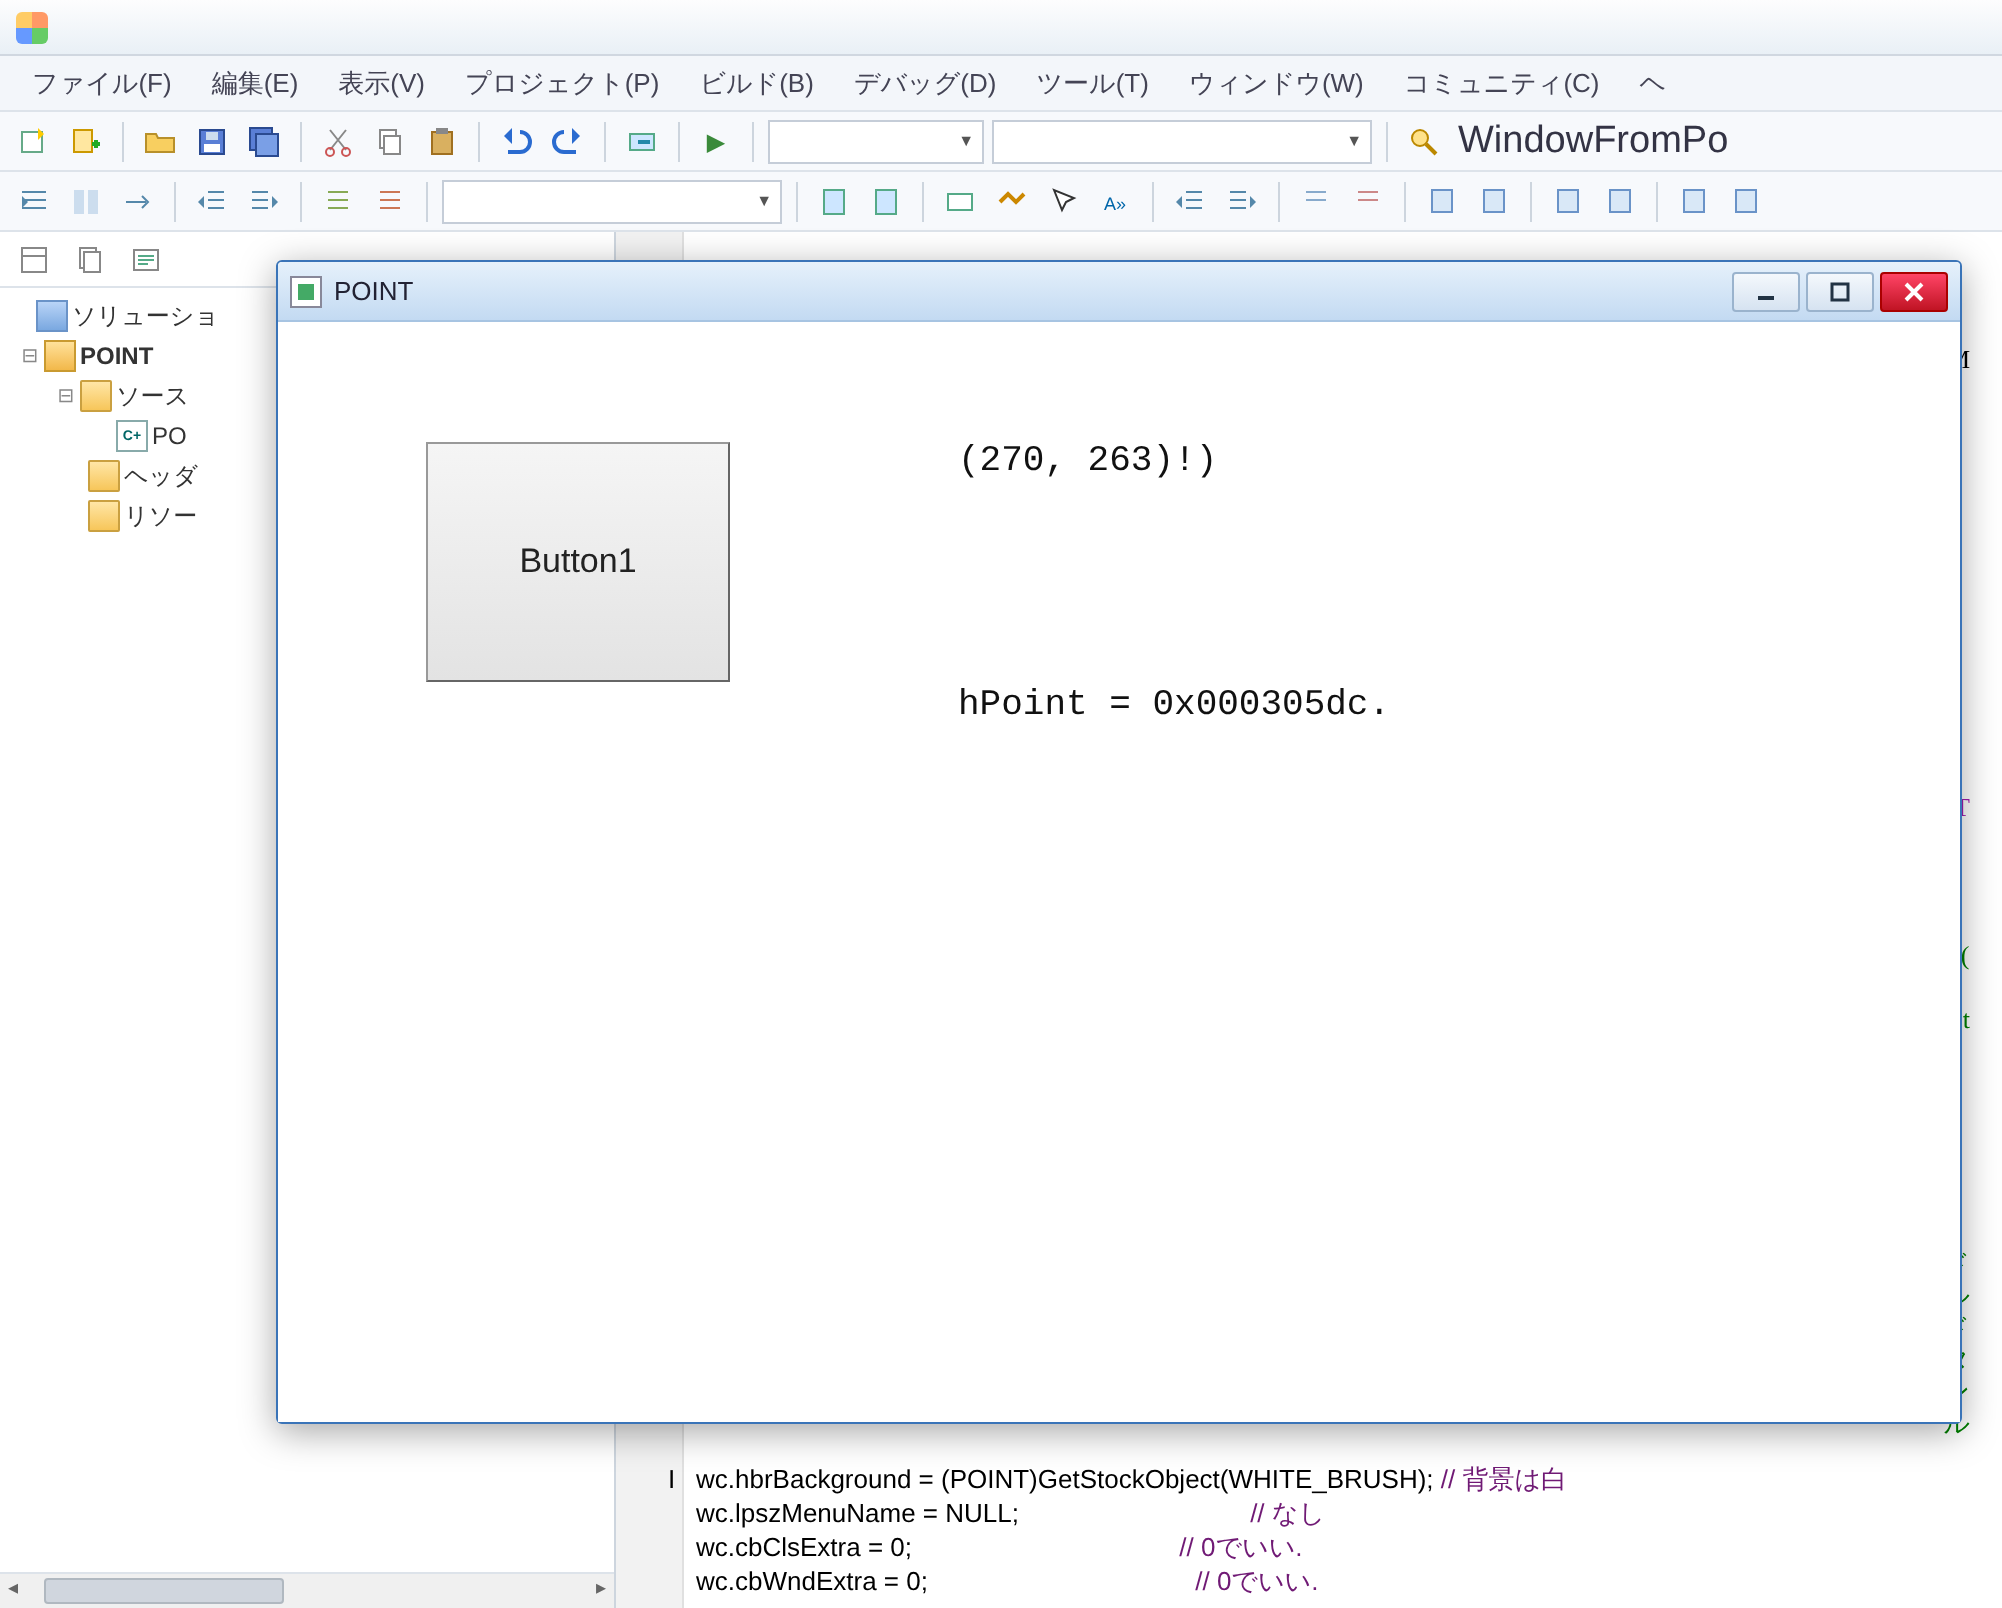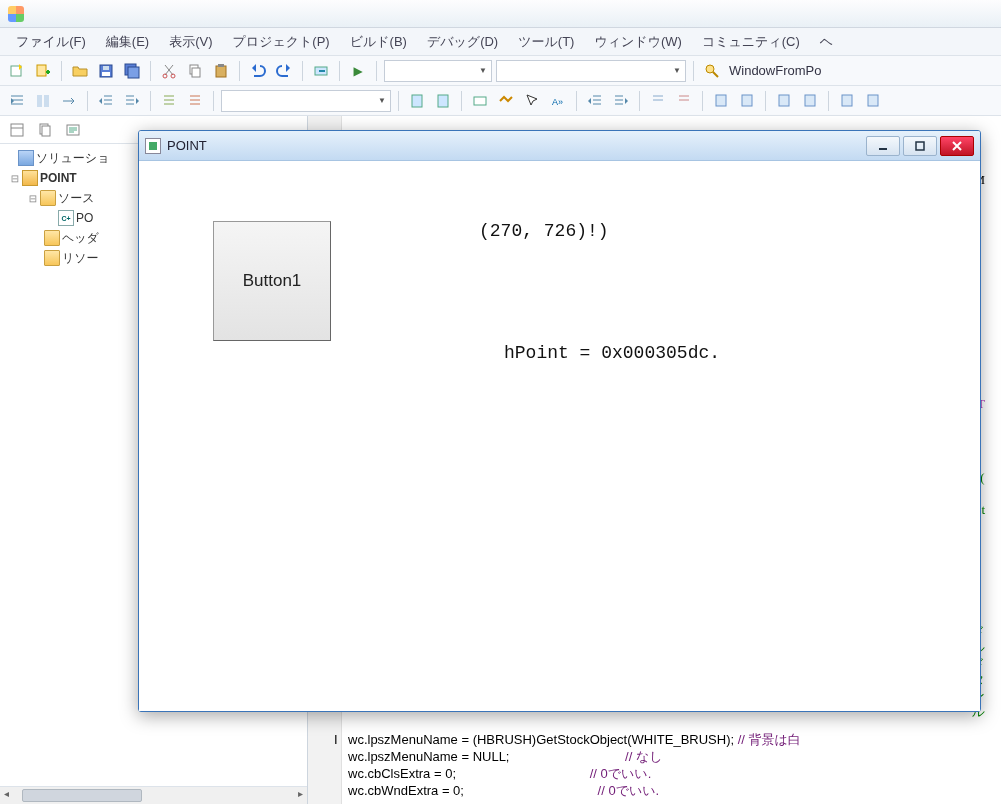--- a/index.html
+++ b/index.html
@@ -56,24 +56,24 @@
 .appwin-title { height:30px; background:linear-gradient(#e6f1fb,#c3daf2); border-bottom:1px solid #a7c4e2; display:flex; align-items:center; padding:0 6px; border-radius:2px 2px 0 0; }
 .appwin-title .aicon { width:16px; height:16px; background:#fff; border:1px solid #889; margin-right:6px; position:relative; }
 .appwin-title .aicon::after { content:""; position:absolute; left:3px; top:3px; width:8px; height:8px; background:#4a6; }
 .appwin-title .t { flex:1; font-size:13px; color:#223; }
 .winbtns { display:flex; gap:3px; }
 .winbtn { width:34px; height:20px; border:1px solid #9ab3cd; border-radius:2px; background:linear-gradient(#f4f8fc,#d6e3f1); display:flex; align-items:center; justify-content:center; }
 .winbtn.close { background:linear-gradient(#f46,#c01424); border-color:#a00; color:#fff; }
 .winbtn svg { width:12px; height:12px; }
 
 .appwin-body { flex:1; position:relative; background:#fff; }
-.appbtn { position:absolute; left:74px; top:60px; width:118px; height:120px; background:linear-gradient(#f5f5f5,#e3e3e3); border:1px solid #999; border-right-color:#666; border-bottom-color:#666; display:flex; align-items:center; justify-content:center; font-family:"MS UI Gothic","Segoe UI",sans-serif; font-size:17px; color:#222; }
+.appbtn { position:absolute; left:74px; top:60px; width:152px; height:120px; background:linear-gradient(#f5f5f5,#e3e3e3); border:1px solid #999; border-right-color:#666; border-bottom-color:#666; display:flex; align-items:center; justify-content:center; font-family:"MS UI Gothic","Segoe UI",sans-serif; font-size:17px; color:#222; }
 .apptxt { position:absolute; font-family:"MS Gothic","Courier New",monospace; font-size:18px; color:#111; white-space:pre; }
 .apptxt.coords { left:340px; top:60px; }
-.apptxt.hpoint { left:340px; top:182px;margin-left:25px; }
+.apptxt.hpoint { left:340px; top:182px; }
 
 
 .right-frag { position:absolute; right:16px; font-family:Liberation Serif, serif; font-size:13px; color:#008000; line-height:16px; white-space:pre; }
 
 </style>
 </head>
 <body>
 
 <div class="titlebar">
   <div class="logo"></div>
@@ -175,21 +175,21 @@
       <span></span>
       <span class="arr">▼</span>
     </div>
   <div class="tb-sep"></div>
   <div class="tb-btn">
       <svg viewBox="0 0 16 16">
         <circle cx="6" cy="6" r="4" fill="#ffe28a" stroke="#b80"></circle>
         <path d="M9 9l5 5" stroke="#b80" stroke-width="2"></path>
       </svg>
     </div>
-  <span style="font-size:13px;color:#334;margin-left:2px">WindowFromPo</span>
+  <span style="font-size:19px;color:#334;margin-left:2px">WindowFromPo</span>
 </div>
 
 <div class="toolbar">
   <div class="tb-btn">
       <svg viewBox="0 0 16 16">
         <path d="M2 3h12M2 7h12M2 11h12" stroke="#58a"></path>
         <path d="M2 5l3 3-3 3" fill="#58a"></path>
       </svg>
     </div>
   <div class="tb-btn">
@@ -389,21 +389,21 @@
 構
 テpt
 さ:
 (長</div>
     <div class="right-frag" style="top:508px">ド
 ル
 ド
 タ
 ン
 ル</div>
-    <div class="code-text"><span style="position:absolute;left:-14px;top:0;font-family:sans-serif">I</span><span>wc.lpszMenuName = (HBRUSH)GetStockObject(WHITE_BRUSH);</span><span class="kw"> // 背景は白</span>
+    <div class="code-text"><span style="position:absolute;left:-14px;top:0;font-family:sans-serif">I</span><span>wc.hbrBackground = (POINT)GetStockObject(WHITE_BRUSH);</span><span class="kw"> // 背景は白</span>
 <span>wc.lpszMenuName = NULL;</span><span class="kw">                                // なし</span>
 <span>wc.cbClsExtra = 0;</span><span class="kw">                                     // 0でいい.</span>
 <span>wc.cbWndExtra = 0;</span><span class="kw">                                     // 0でいい.</span></div>
   </div>
 </div>
 
 <div class="appwin">
   <div class="appwin-title">
     <div class="aicon"></div>
     <div class="t">POINT</div>
@@ -420,16 +420,16 @@
         </div>
       <div class="winbtn close">
           <svg viewBox="0 0 12 12">
             <path d="M2 2l8 8M10 2l-8 8" stroke="#fff" stroke-width="2"></path>
           </svg>
         </div>
     </div>
   </div>
   <div class="appwin-body">
     <div class="appbtn">Button1</div>
-    <div class="apptxt coords">(270, 726)!)</div>
+    <div class="apptxt coords">(270, 263)!)</div>
     <div class="apptxt hpoint">hPoint = 0x000305dc.</div>
   </div>
 </div>
 
 </body></html>

